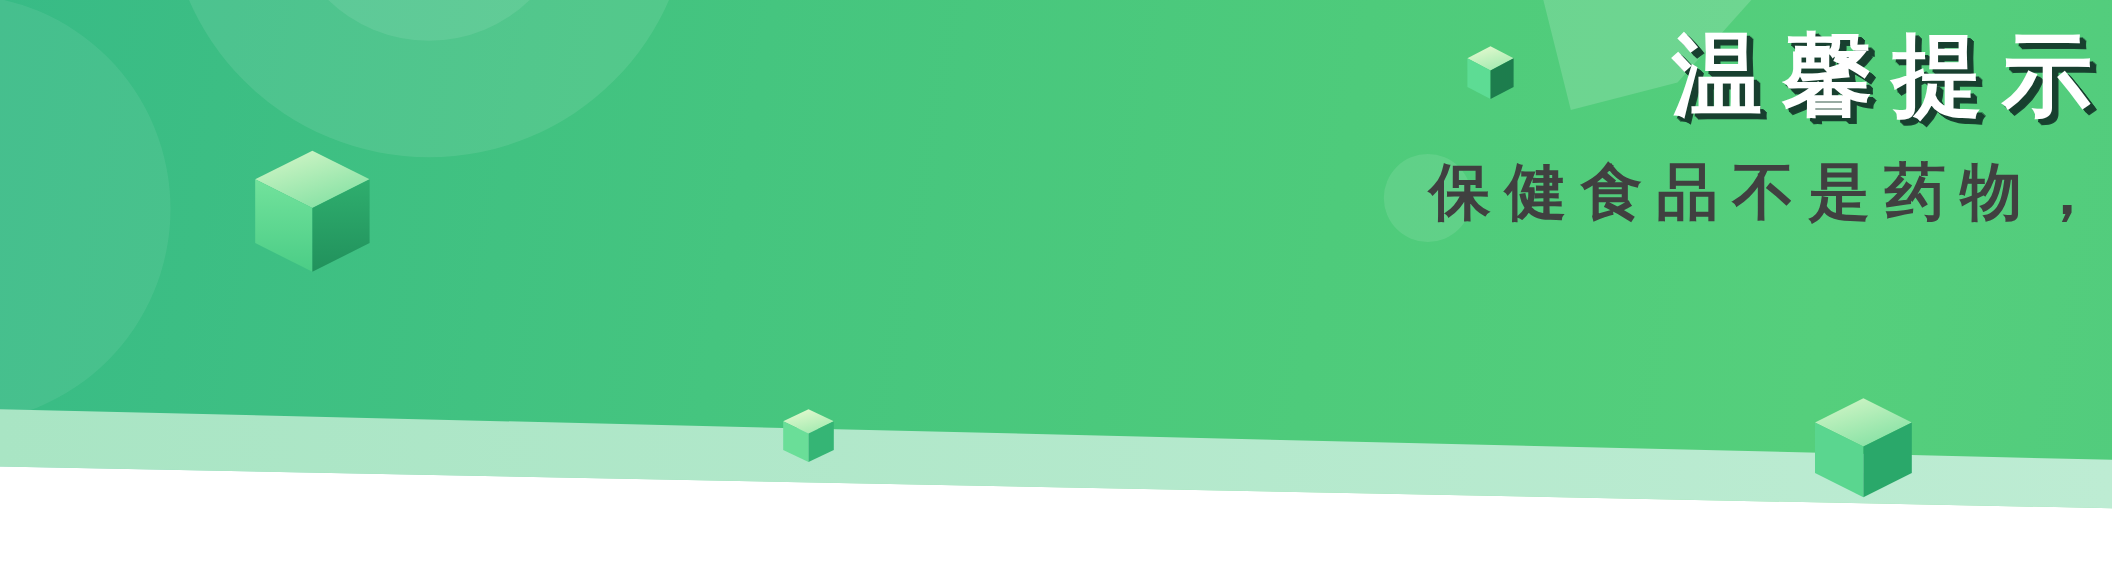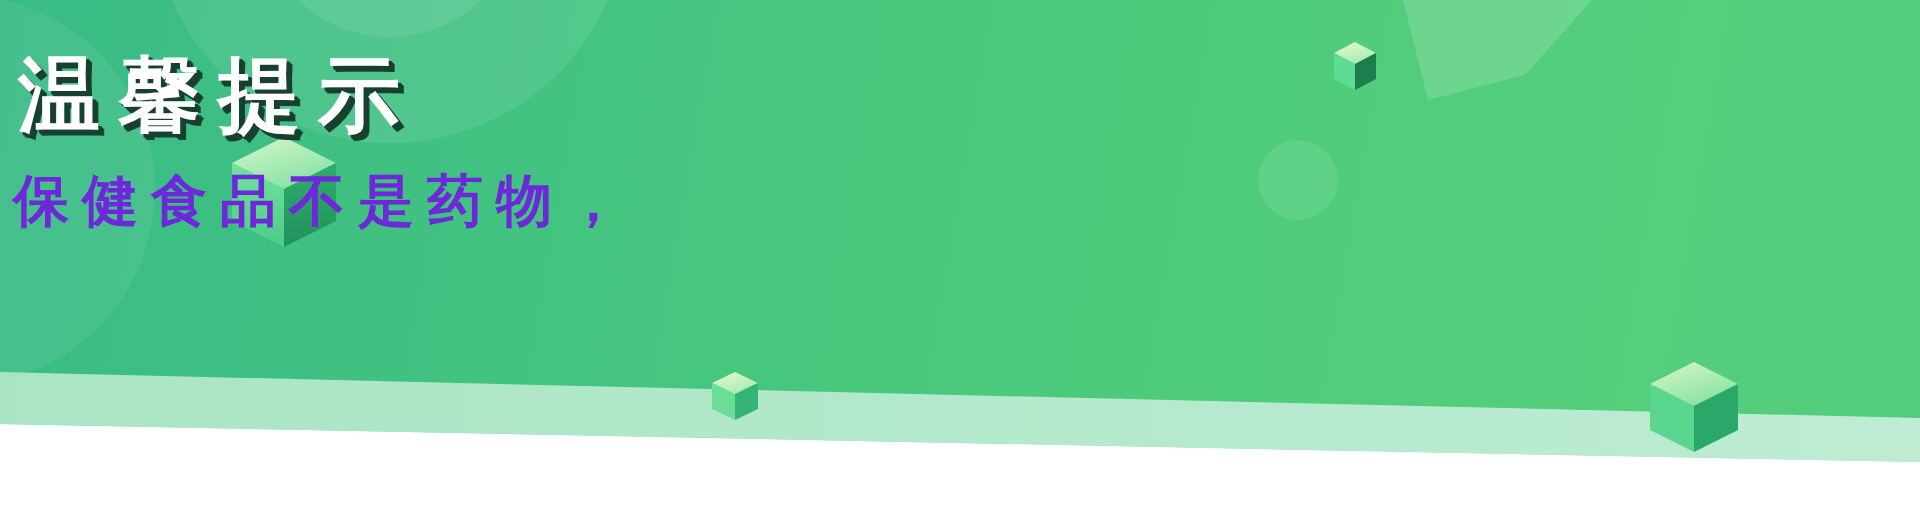--- a/index.html
+++ b/index.html
@@ -17,22 +17,22 @@
   }
   
   .bg-green {
     position:absolute; left:0; top:0; width:1920px; height:520px;
     background:linear-gradient(100deg,#38bb86 0%,#45c57f 35%,#4ecb7b 62%,#55cf7c 85%,#52cc7d 100%);
   }
   .bg-svg { position:absolute; left:0; top:0; width:1920px; height:520px; }
   
   .text-wrap {
     position:absolute; left:0; top:0; width:1920px; height:520px;
-    display:flex; flex-direction:column; align-items:flex-start;
-    justify-content:flex-start; padding-top:49px;
+    display:flex; flex-direction:column; align-items:flex-end;
+    justify-content:flex-start; padding-top:23px;
     pointer-events:none;
   }
   .title {
     font-size:82px;
     font-weight:bold;
     color:#ffffff;
     letter-spacing:18px;
     text-indent:18px;
     line-height:1.12;
     text-shadow:
@@ -42,21 +42,21 @@
        3px 3px 0 #17402e;
     white-space:nowrap;
   }
   .subtitle {
     margin-top:26px;
     text-align:center;
   }
   .sub-line {
     font-size:56px;
     font-weight:bold;
-    color:#6d28d9;
+    color:#404040;
     letter-spacing:13px;
     text-indent:13px;
     line-height:1.22;
     white-space:nowrap;
   }
 </style>
 </head>
 <body>
 
 <div id="banner">

